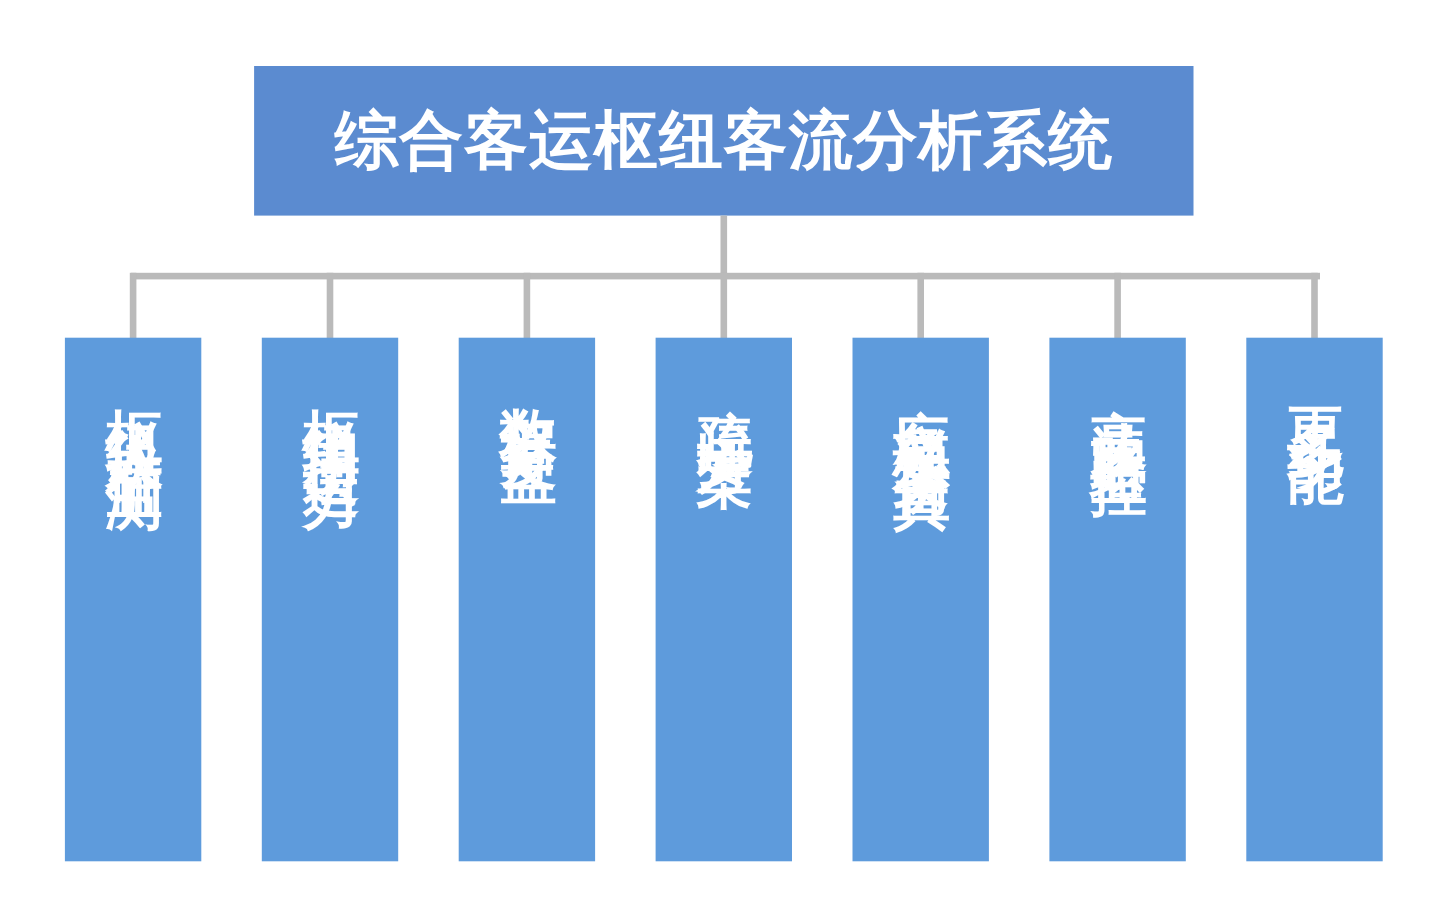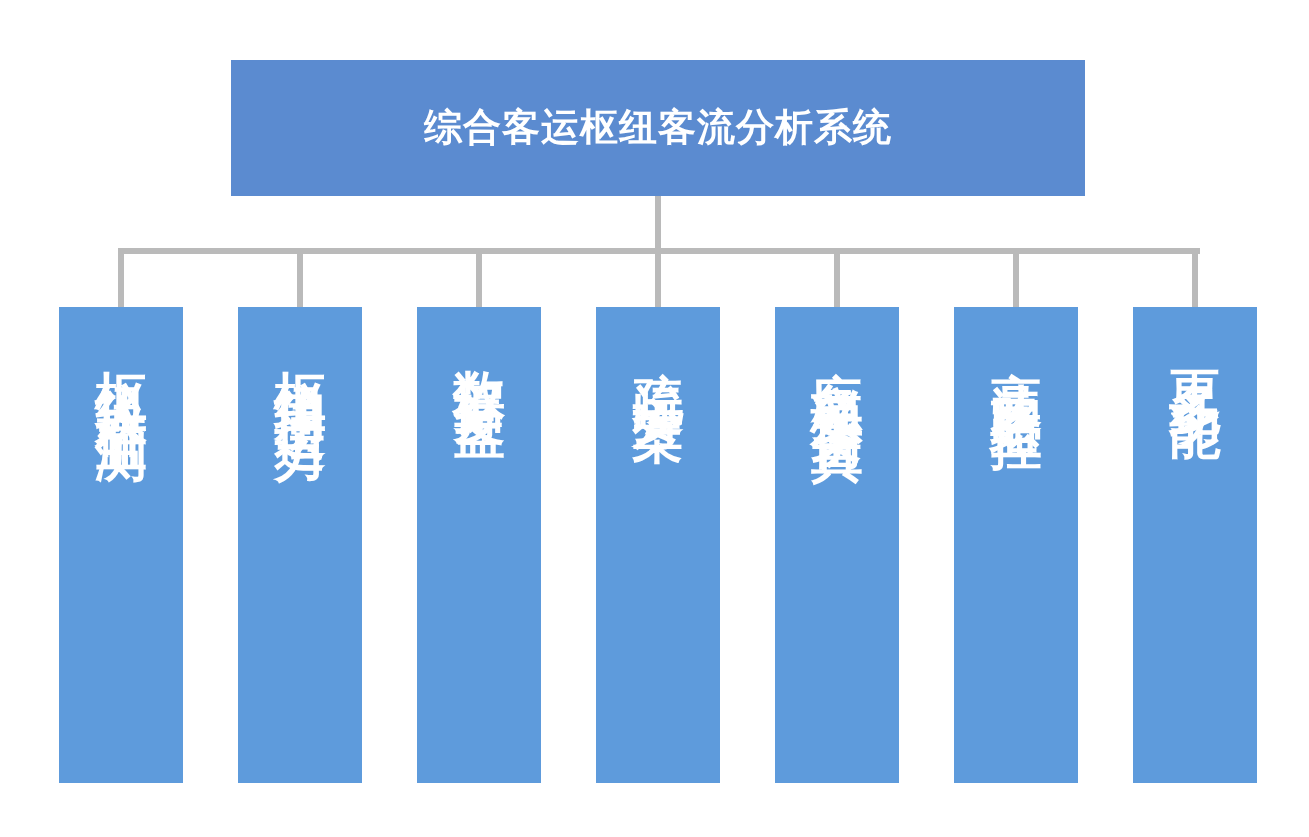--- a/index.html
+++ b/index.html
@@ -28,21 +28,21 @@
     width: 854px;
     height: 136px;
     background: #5B8BD0;
     display: flex;
     align-items: center;
     justify-content: center;
     box-sizing: border-box;
   }
   .root-label {
     color: #ffffff;
-    font-size: 38px;
+    font-size: 58px;
     font-weight: bold;
     line-height: 1.05;
     letter-spacing: 1px;
     white-space: nowrap;
     text-align: right;
   }
 
   
   .conn {
     position: absolute;

